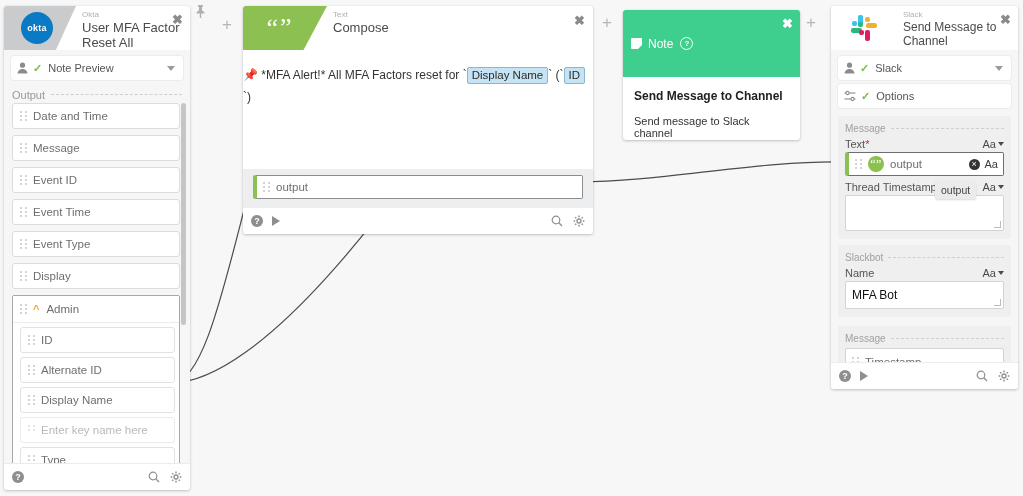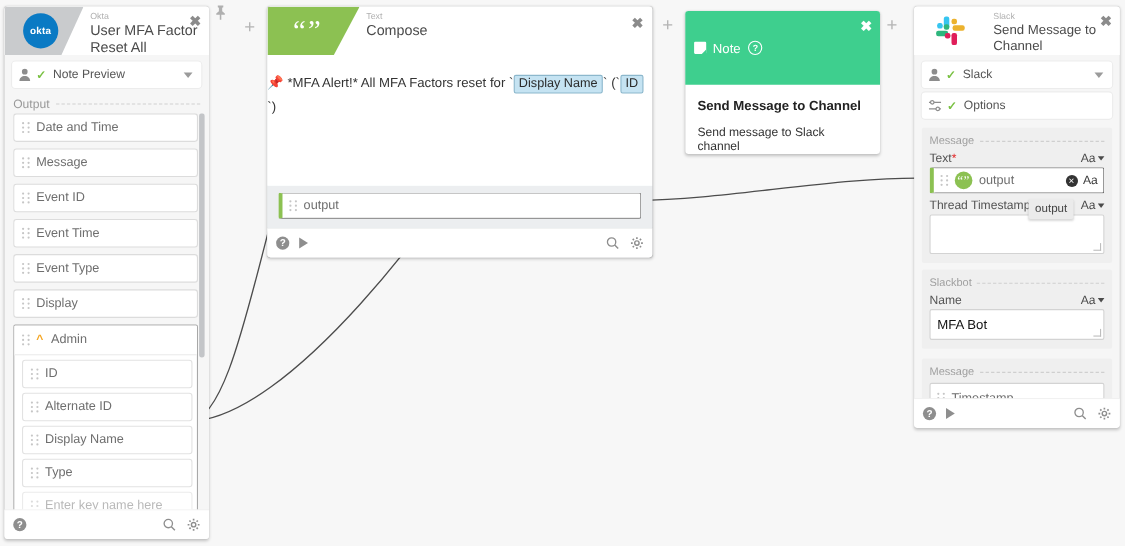--- a/index.html
+++ b/index.html
@@ -595,39 +595,39 @@
           <span class="grip">
               <i></i>
               <i></i>
               <i></i>
               <i></i>
               <i></i>
               <i></i>
             </span>
           <span>Display Name</span>
         </div>
+        <div class="field-pill placeholder">
+          <span class="grip light">
+              <i></i>
+              <i></i>
+              <i></i>
+              <i></i>
+            </span>
+          <span>Enter key name here</span>
+        </div>
         <div class="field-pill">
           <span class="grip">
               <i></i>
               <i></i>
               <i></i>
               <i></i>
               <i></i>
               <i></i>
             </span>
           <span>Type</span>
-        </div>
-        <div class="field-pill placeholder">
-          <span class="grip light">
-              <i></i>
-              <i></i>
-              <i></i>
-              <i></i>
-            </span>
-          <span>Enter key name here</span>
         </div>
       </div>
       <div class="scrollbar" style="top:0; height:222px;"></div>
     </div>
 
     <div class="panel-foot">
       <span class="help-ico">?</span>
       <span class="foot-spacer"></span>
       <span class="foot-ico">
         <svg width="12" height="12" viewBox="0 0 12 12">

